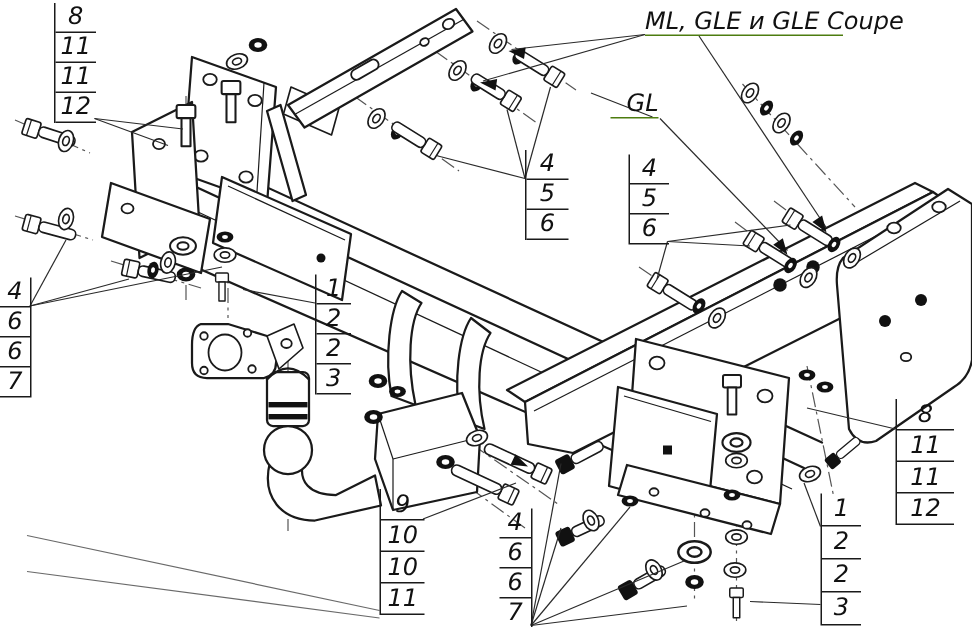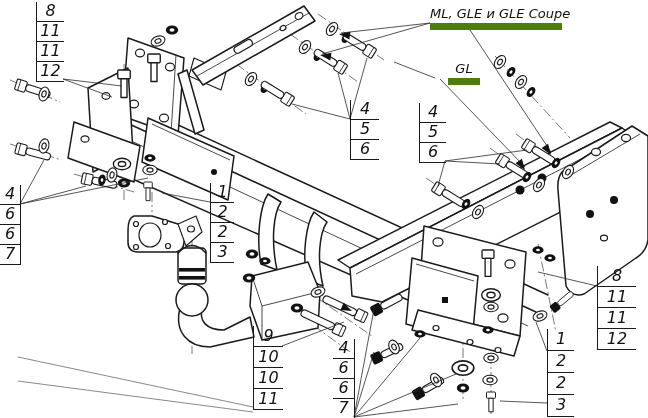--- a/index.html
+++ b/index.html
@@ -16,22 +16,22 @@
   .ldr{stroke:#2a2a2a;stroke-width:0.8;fill:none;}
   .blk{fill:#111;stroke:none;}
   
   .callout{position:absolute;color:#111;}
   .bL{border-left:1.4px solid #1a1a1a;}
   .bR{border-right:1.4px solid #1a1a1a;}
   .cell{border-bottom:1.4px solid #1a1a1a;text-align:center;font-style:italic;
         font-size:16px;height:19px;line-height:18px;}
   .h20 .cell{height:20px;line-height:19px;}
   .h21 .cell{height:21px;line-height:20px;}
-  .note{position:absolute;font-style:italic;font-size:13px;height:17px;line-height:16px;
-        border-bottom:7px solid #4d7c0f;color:#111;white-space:nowrap;}
+  .note{position:absolute;font-style:italic;font-size:16px;height:17px;line-height:16px;
+        border-bottom:1px solid #4d7c0f;color:#111;white-space:nowrap;}
 </style>
 </head>
 <body>
 
 <div class="stage">
 
 <svg width="648" height="418" viewBox="0 0 648 418">
   <defs>
     <g id="bolt">
       <rect class="pf2" x="0" y="-5.5" width="10.5" height="11" rx="1.5"></rect>
@@ -359,14 +359,14 @@
   </div>
 
   <div class="callout bL h20" style="left:597px;top:266px;width:38px">
     <div class="cell">8</div>
     <div class="cell">11</div>
     <div class="cell">11</div>
     <div class="cell">12</div>
   </div>
 
   <div class="note" style="left:430px;top:6px;width:132px;text-align:right">ML, GLE и GLE Coupe</div>
-  <div class="note" style="left:448px;top:61px;width:32px;text-align:center">GL</div>
+  <div class="note" style="left:407px;top:61px;width:32px;text-align:right">GL</div>
 </div>
 
 </body></html>

